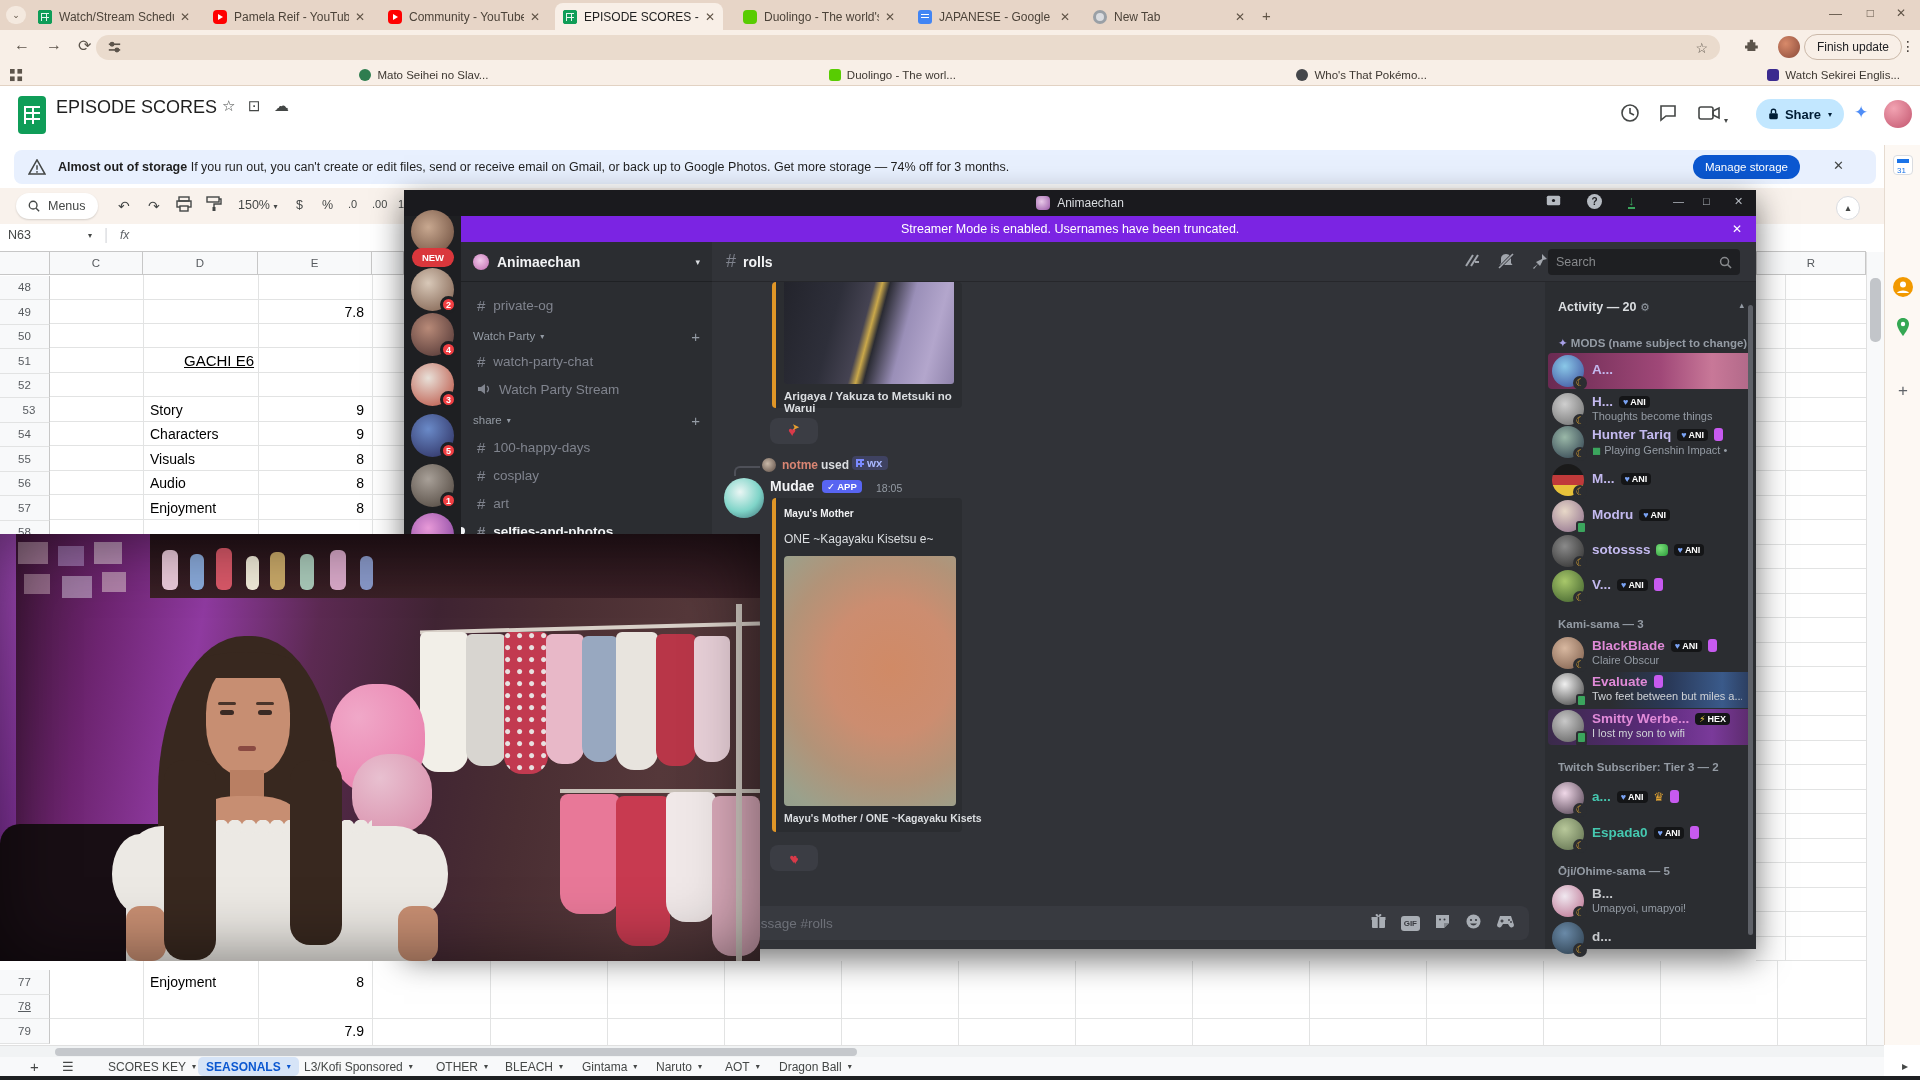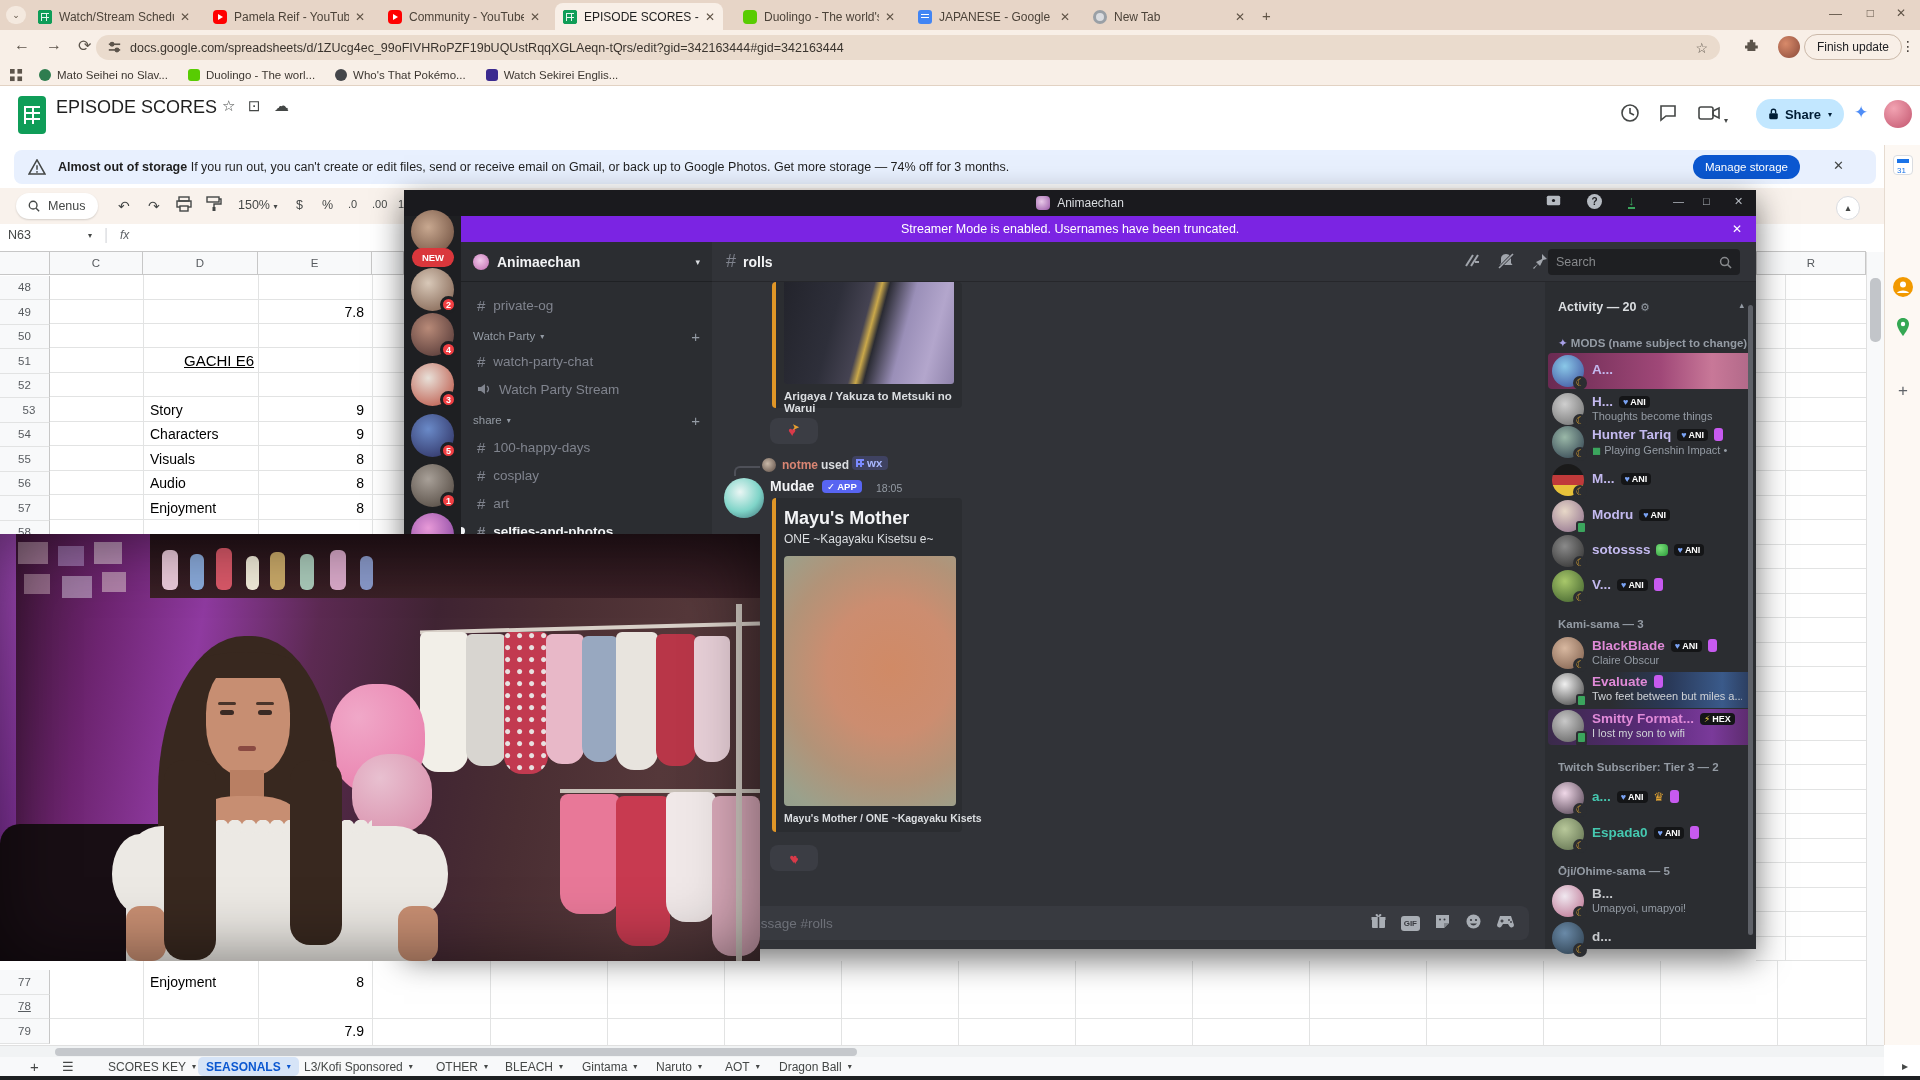--- a/index.html
+++ b/index.html
@@ -1,20 +1,20 @@
 <!DOCTYPE html>
 <html><head>
 <meta charset="utf-8">
 <style>
   * { margin:0; padding:0; box-sizing:border-box; }
   html,body { width:1920px; height:1080px; overflow:hidden; background:#fff;
     font-family:"Liberation Sans","DejaVu Sans",sans-serif; }
   #stage { position:relative; width:1920px; height:1080px; background:#fff; }
   .abs { position:absolute; }
-  .flex { display:flex; align-items:center; }
+  .flex { display:flex; align-items:center;justify-content:space-between; }
 
   
   #tabstrip { left:0; top:0; width:1920px; height:30px; background:#e7d5c7; }
   .tab { position:absolute; top:3px; height:27px; border-radius:8px 8px 0 0; display:flex; align-items:center;
     padding:0 8px; width:168px; color:#4c4339; font-size:12px; }
   .tab.active { background:#f8efe7; color:#1f1f1f; }
   .tab .fav { width:14px; height:14px; border-radius:3px; margin-right:7px; flex:0 0 14px; }
   .tab .t { white-space:nowrap; overflow:hidden; flex:1; }
   .tab .x { color:#5f5346; font-size:12px; margin-left:6px; }
   .fav.sheets { background:#0f9d58; box-shadow:inset 0 0 0 3px #0f9d58, inset 0 0 0 20px #0f9d58; position:relative; }
@@ -176,21 +176,20 @@
 </div>
 <div class="abs" id="urlpill">
   <svg width="13" height="13" viewBox="0 0 16 16" style="margin-right:9px">
         <g stroke="#5c544b" stroke-width="2">
           <line x1="1" y1="4" x2="15" y2="4"></line>
           <line x1="1" y1="11" x2="15" y2="11"></line>
           <circle cx="5" cy="4" r="2" fill="#5c544b"></circle>
           <circle cx="11" cy="11" r="2" fill="#5c544b"></circle>
         </g>
       </svg>
-  <span id="urltext">docs.google.com/spreadsheets/d/1ZUcg4ec_99oFIVHRoPZF19bUQUstRqqXGLAeqn-tQrs/edit?gid=342163444#gid=342163444</span>
   <span style="margin-left:auto;color:#5c544b;font-size:14px;">☆</span>
 </div>
 <div class="abs" style="left:1745px;top:39px;">
   <svg width="16" height="16" viewBox="0 0 16 16">
         <path d="M6 1h4v3h3v4h3v4h-3v3H3v-3H0V8h3V4h3z" transform="scale(0.8)" fill="#5c544b"></path>
       </svg>
 </div>
 <div class="abs" style="left:1778px;top:36px;width:22px;height:22px;border-radius:50%;background:radial-gradient(circle at 35% 35%,#d88a6a,#8a4a3a);"></div>
 <div class="abs" id="finishupdate">
       <span>Finish update</span>
@@ -577,21 +576,21 @@
   <span class="abs" style="left:378px;top:268px;font-size:12px;color:#d98573;font-weight:bold;">notme</span>
   <span class="abs" style="left:417px;top:268px;font-size:12px;color:#dbdee1;font-weight:bold;">used</span>
   <span class="abs" style="left:448px;top:266px;background:#3f4261;border-radius:4px;padding:1px 6px 1px 4px;font-size:11.5px;color:#a8b7ff;font-weight:bold;"><span style="display:inline-block;width:8px;height:8px;background:linear-gradient(#7a8aff 2px,transparent 2px) 0 0/100% 4px,linear-gradient(90deg,#7a8aff 2px,transparent 2px) 0 0/4px 100%;margin-right:3px;"></span><span>wx</span></span>
 
   <div class="abs" style="left:320px;top:288px;width:40px;height:40px;border-radius:50%;background:radial-gradient(circle at 40% 35%,#eaf6f4,#7fd4c8 55%,#3a6a72);"></div>
   <span class="abs" style="left:366px;top:288px;font-size:14px;color:#f2f3f5;font-weight:bold;">Mudae</span>
   <span class="abs" style="left:418px;top:290px;background:#5865f2;border-radius:4px;color:#fff;font-size:9.5px;font-weight:bold;padding:1px 5px;">✓ <span>APP</span></span>
   <span class="abs" style="left:472px;top:292px;font-size:10.5px;color:#949ba4;">18:05</span>
 
   <div class="embed" style="left:368px;top:308px;width:190px;height:334px;">
-    <div class="abs" style="left:8px;top:10px;font-size:18px;font-weight:bold;color:#f2f3f5;">Mayu's Mother</div>
+    <div class="abs" style="left:8px;top:10px;font-size:10px;font-weight:bold;color:#f2f3f5;">Mayu's Mother</div>
     <div class="abs" style="left:8px;top:34px;font-size:12px;color:#dbdee1;">ONE ~Kagayaku Kisetsu e~</div>
     <div class="abs" style="left:8px;top:58px;width:172px;height:250px;border-radius:4px;background:radial-gradient(130% 95% at 62% 45%,#d08a66 0%,#cc8d70 28%,#b29378 48%,#9aa18c 68%,#8d9d8e 85%,#85967f 100%);"></div>
     <div class="abs" style="left:8px;top:314px;font-size:10.5px;font-weight:bold;color:#dbdee1;white-space:nowrap;">Mayu's Mother / ONE ~Kagayaku Kisets</div>
   </div>
   <div class="react" style="left:366px;top:655px;">
         <span class="heart">♥</span>
         <span class="heart2">♥</span>
       </div>
 
   <div class="abs" id="minput">
@@ -736,21 +735,21 @@
           <span>Evaluate</span>
           <span class="pb"></span>
         </span>
     <span class="msub" style="top:408px;color:#cfd2d6;">Two feet between but miles a...</span>
 
     <div class="mbanner" style="top:427px;background:linear-gradient(90deg,#3a2a4a,#5a2a7a 50%,#7a3a9a 80%,#5a2a6a);"></div>
     <div class="mav" style="top:428px;background:radial-gradient(circle at 40% 35%,#c8c8c8,#5a5a5a);">
           <span class="mob"></span>
         </div>
     <span class="mname" style="top:429px;color:#e08ad8;">
-          <span>Smitty Format...</span>
+          <span>Smitty Werbe...</span>
           <span class="anib">
             <span style="color:#f8d848;margin-right:2px;">⚡</span>
             <span>HEX</span>
           </span>
         </span>
     <span class="msub" style="top:445px;color:#cfd2d6;">I lost my son to wifi</span>
 
     <span class="ghdr" style="top:479px;"><span>Twitch Subscriber: Tier 3 — 2</span></span>
 
     <div class="mav" style="top:500px;background:radial-gradient(circle at 40% 35%,#f0d8e8,#4a3a4a);">

